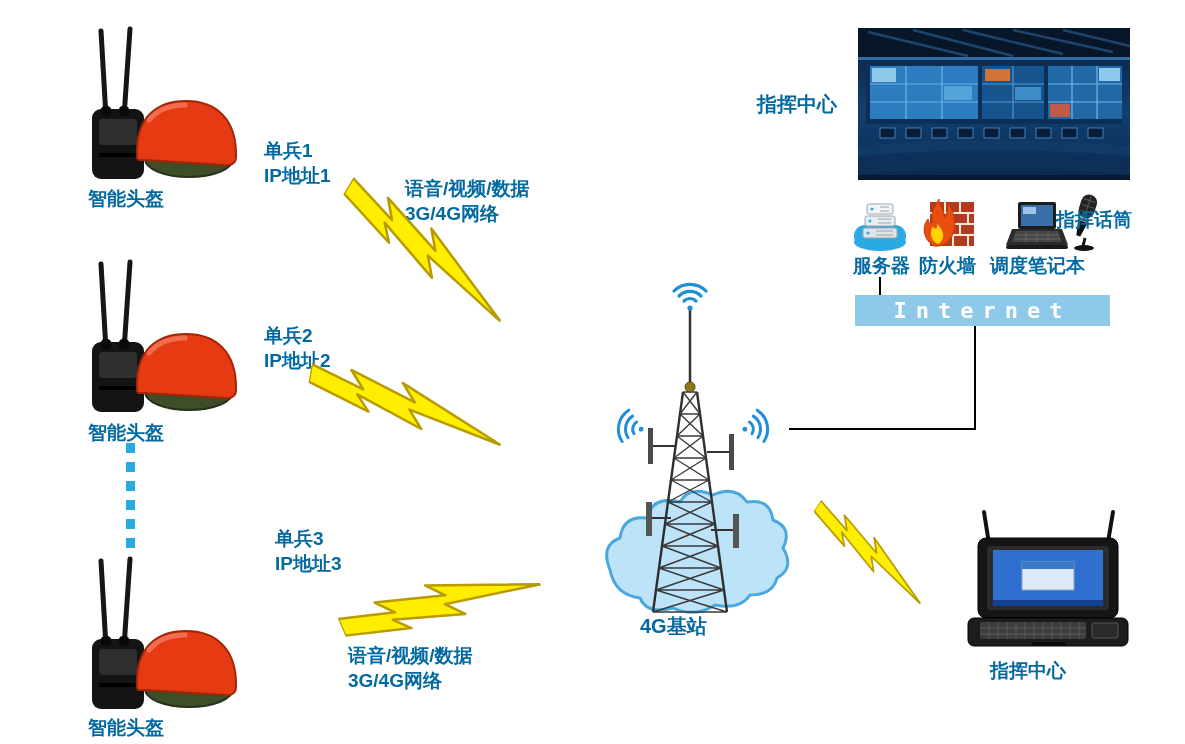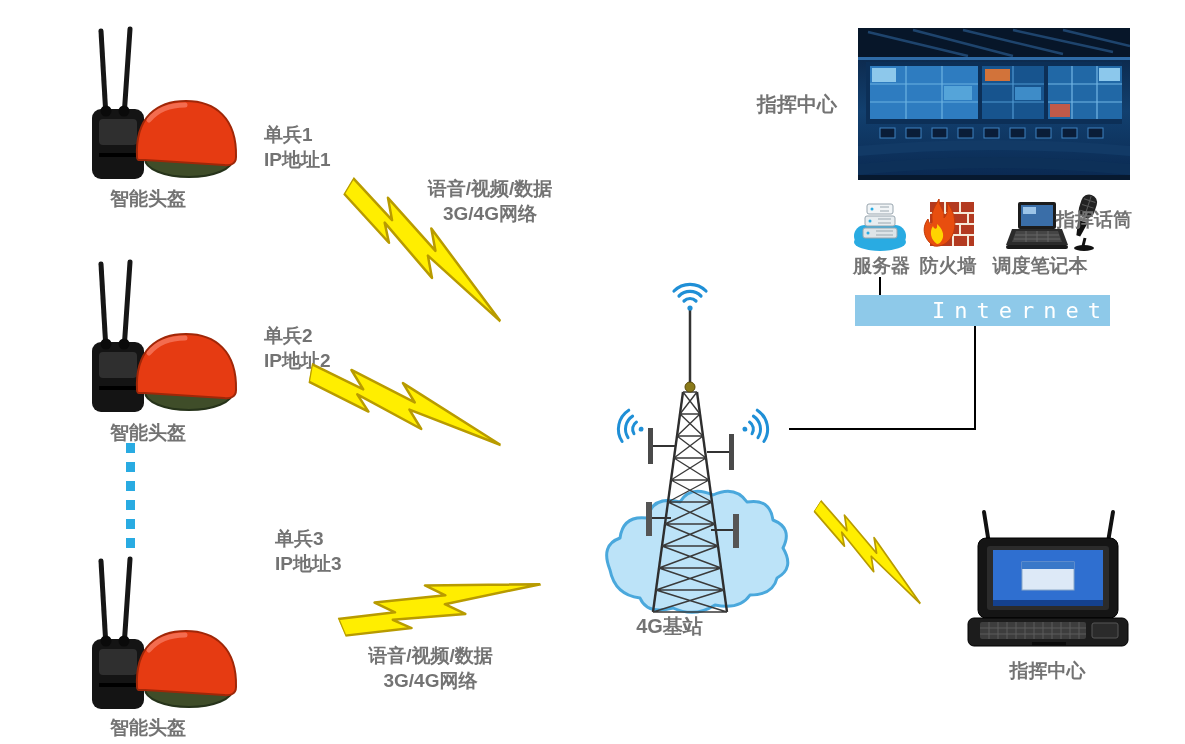--- a/index.html
+++ b/index.html
@@ -2,29 +2,29 @@
 <html><head>
 <meta charset="utf-8">
 <style>
   * { margin:0; padding:0; box-sizing:border-box; }
   html,body { background:#ffffff; }
   #canvas {
     position:relative; width:1185px; height:744px; background:#ffffff;
     overflow:hidden; font-family:"Liberation Sans","DejaVu Sans",sans-serif;
   }
   .abs { position:absolute; }
-  .cn { font-weight:bold; color:#737373; font-size:19px; line-height:25px; white-space:nowrap; }
-  .center { text-align:center; }
+  .cn { font-weight:bold; color:#0369a1; font-size:19px; line-height:25px; white-space:nowrap; }
+  .center { text-align:left; }
   .bolt { position:absolute; transform-origin:center; }
   .internet-bar {
     position:absolute; left:855px; top:295px; width:255px; height:31px;
     background:#8ec9e9; color:#ffffff;
     font-family:"DejaVu Sans Mono","Liberation Mono",monospace;
-    font-weight:normal; font-size:22px; letter-spacing:9px;
-    text-align:right; line-height:31px;
+    font-weight:bold; font-size:22px; letter-spacing:9px;
+    text-align:center; line-height:31px;
   }
   .connector { position:absolute; background:#000; }
   .dotted-line {
     position:absolute; left:126px; top:443px; width:9px; height:106px;
     background:repeating-linear-gradient(to bottom,#29abe2 0 10px,transparent 10px 19px);
   }
 </style>
 </head>
 <body>
 
@@ -61,21 +61,21 @@
     </svg>
   <div class="abs cn center" style="left:88px;top:420px;width:120px">智能头盔</div>
 
   <div class="dotted-line"></div>
 
   <svg class="abs" style="left:75px;top:555px" width="165" height="162">
       <use href="#helmet-sym"></use>
     </svg>
   <div class="abs cn center" style="left:88px;top:715px;width:120px">智能头盔</div>
 
-  <div class="abs" style="left:264px;top:122px">
+  <div class="abs" style="left:264px;top:138px">
     <div class="cn">单兵1</div>
     <div class="cn">IP地址1</div>
   </div>
   <div class="abs" style="left:264px;top:323px">
     <div class="cn">单兵2</div>
     <div class="cn">IP地址2</div>
   </div>
   <div class="abs" style="left:275px;top:526px">
     <div class="cn">单兵3</div>
     <div class="cn">IP地址3</div>
@@ -142,21 +142,21 @@
       <path d="M39 135 A 15.5 15.5 0 0 1 61 135"></path>
       <path d="M34 130 A 22.5 22.5 0 0 1 66 130"></path>
     </g>
     <g stroke="#1f8fd6" stroke-width="3" fill="none" stroke-linecap="round" transform="rotate(78 146 150)">
       <circle cx="146" cy="146" r="2.4" fill="#1f8fd6" stroke="none"></circle>
       <path d="M140 140 A 8.5 8.5 0 0 1 152 140"></path>
       <path d="M135 135 A 15.5 15.5 0 0 1 157 135"></path>
       <path d="M130 130 A 22.5 22.5 0 0 1 162 130"></path>
     </g>
   </svg>
-  <div class="abs cn center" style="left:612px;top:614px;width:115px;font-size:20px">4G基站</div>
+  <div class="abs cn center" style="left:640px;top:614px;width:115px;font-size:20px">4G基站</div>
 
   <div class="abs cn" style="left:757px;top:92px;font-size:20px">指挥中心</div>
 
   <svg class="abs" style="left:858px;top:28px" width="272" height="152" viewBox="0 0 272 152">
     <defs>
       <linearGradient id="ccbg" x1="0" y1="0" x2="0" y2="1">
         <stop offset="0" stop-color="#0a1e3c"></stop>
         <stop offset="0.55" stop-color="#12406f"></stop>
         <stop offset="1" stop-color="#0a2850"></stop>
       </linearGradient>

